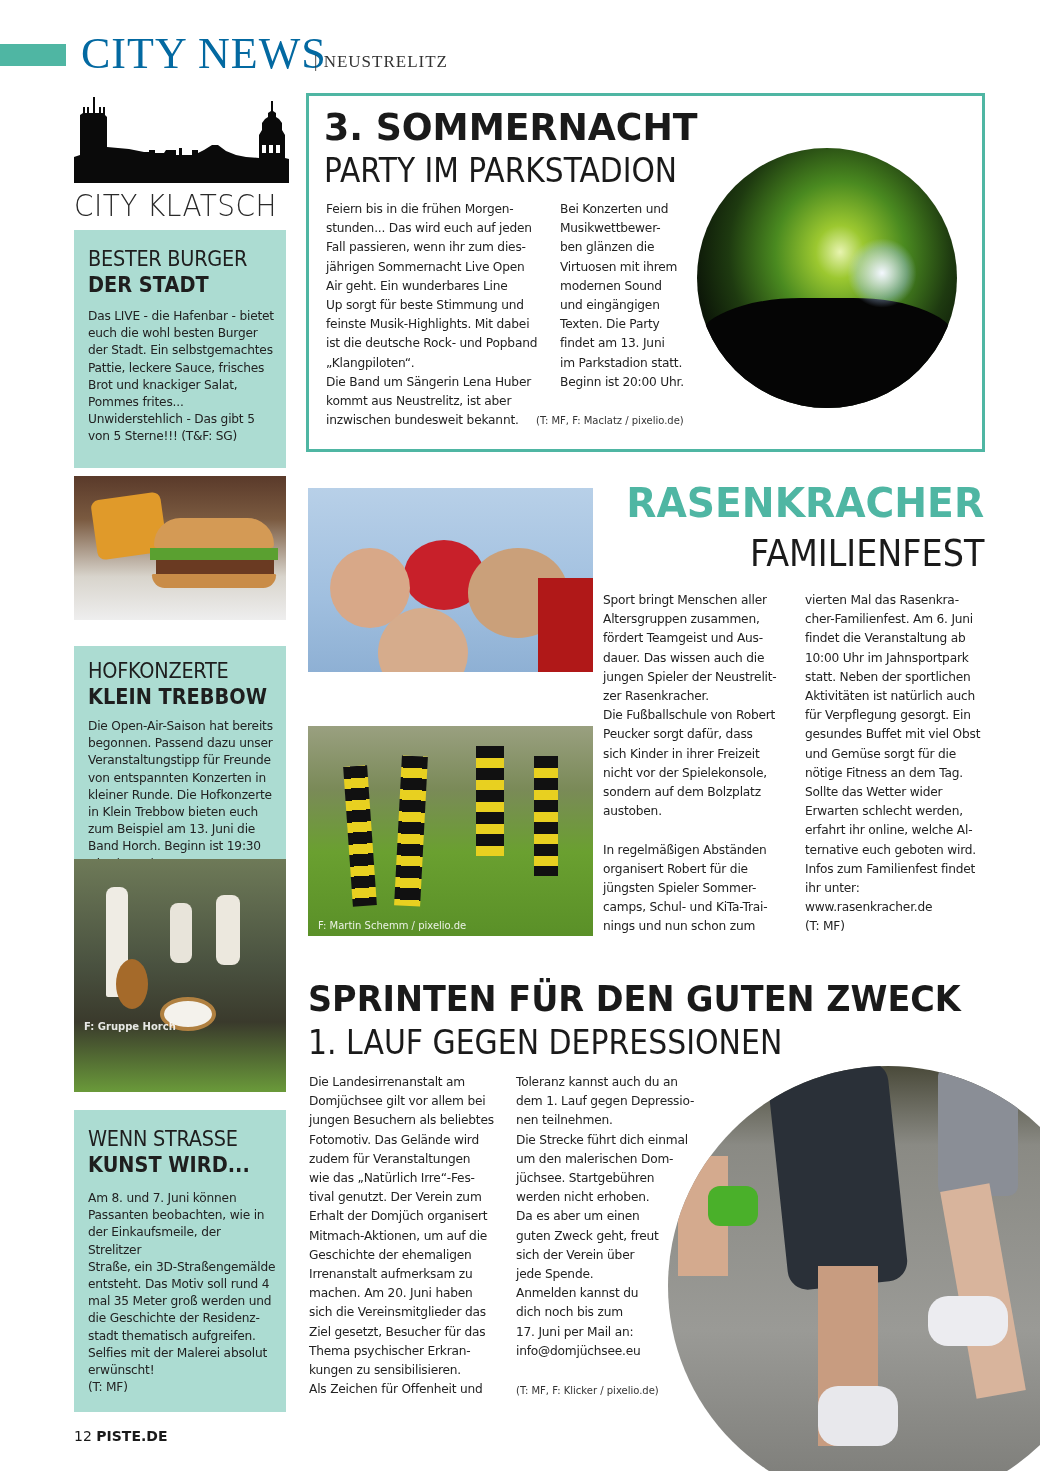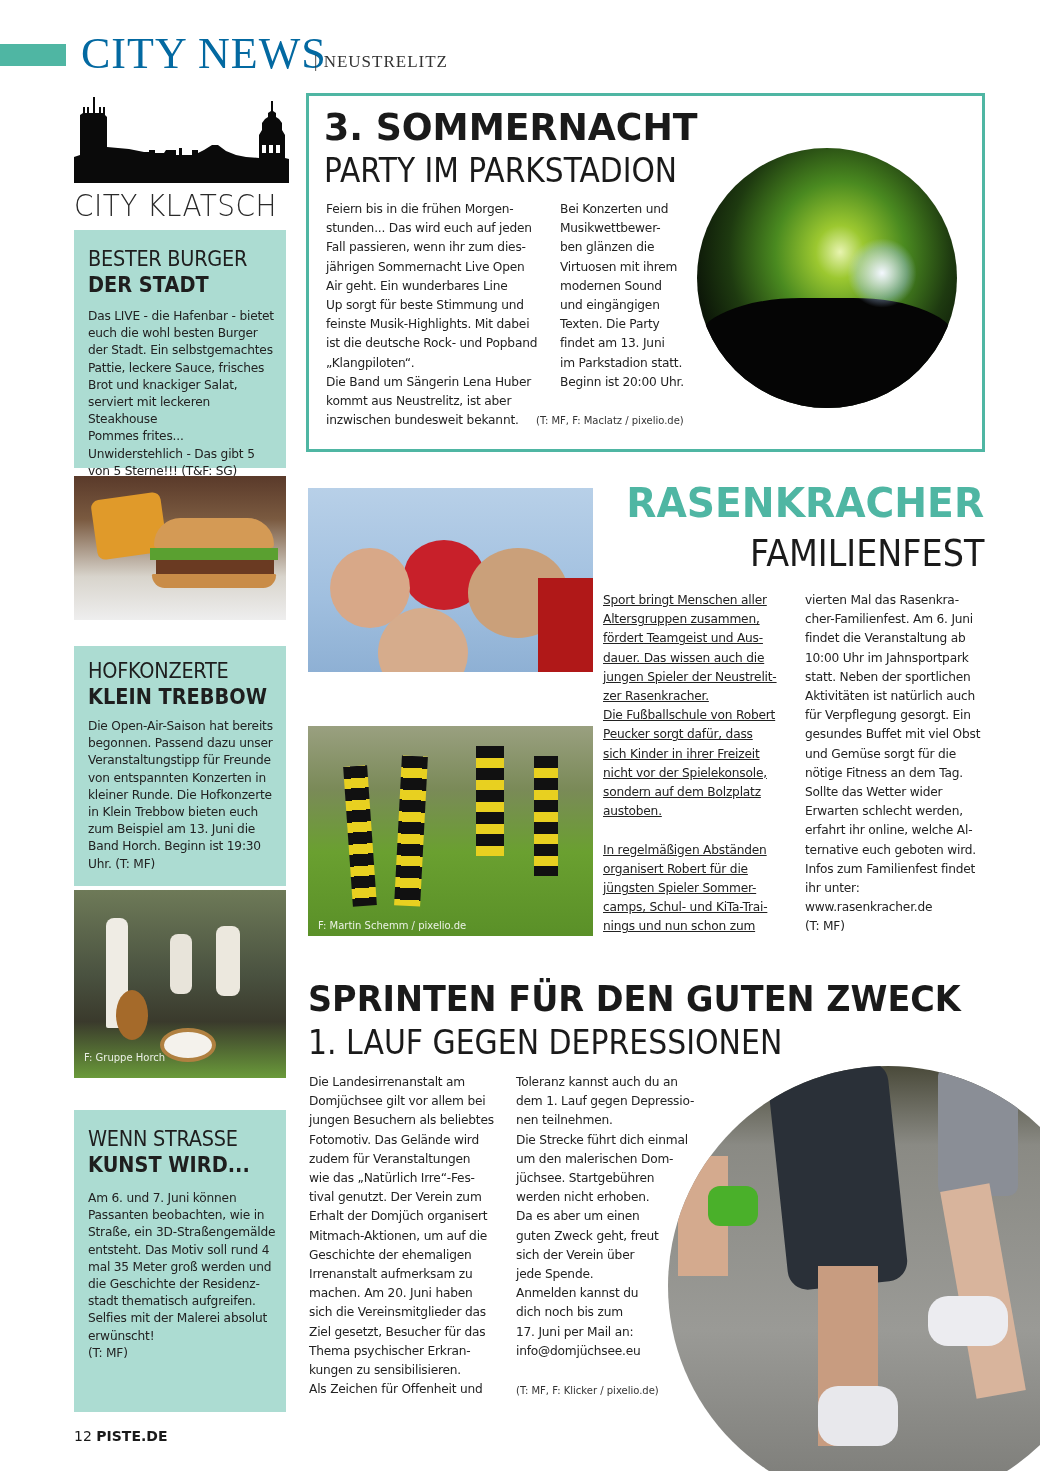--- a/index.html
+++ b/index.html
@@ -51,21 +51,20 @@
 
 <div class="abs sbox" style="top:230px;height:238px;padding:16px 10px 0 14px;">
   <div class="h1">BESTER BURGER</div>
   <div class="h2">DER STADT</div>
   <div class="body">
     <div>Das LIVE - die Hafenbar - bietet</div>
       <div>euch die wohl besten Burger</div>
       <div>der Stadt. Ein selbstgemachtes</div>
     <div>Pattie, leckere Sauce, frisches</div>
       <div>Brot und knackiger Salat,</div>
-      <div>serviert mit leckeren Steakhouse</div>
     <div>Pommes frites...</div>
       <div>Unwiderstehlich - Das gibt 5</div>
       <div>von 5 Sterne!!! (T&amp;F: SG)</div>
   </div>
 </div>
 
 <div class="abs photo" style="left:74px;top:476px;width:212px;height:144px;background:linear-gradient(180deg,#5a3a2a 0%,#7a5a40 30%,#d8d4cc 70%,#eeeeee 100%);">
   <div class="abs" style="left:20px;top:20px;width:70px;height:60px;background:#e09a2a;border-radius:8px;transform:rotate(-8deg);"></div>
   <div class="abs" style="left:80px;top:42px;width:120px;height:30px;background:#d49a55;border-radius:60px 60px 8px 8px;"></div>
   <div class="abs" style="left:76px;top:72px;width:128px;height:12px;background:#5aa030;"></div>
@@ -82,35 +81,36 @@
       <div>Veranstaltungstipp für Freunde</div>
     <div>von entspannten Konzerten in</div>
       <div>kleiner Runde. Die Hofkonzerte</div>
       <div>in Klein Trebbow bieten euch</div>
     <div>zum Beispiel am 13. Juni die</div>
       <div>Band Horch. Beginn ist 19:30</div>
       <div>Uhr. (T: MF)</div>
   </div>
 </div>
 
-<div class="abs photo" style="left:74px;top:890px;width:212px;height:188px;background:linear-gradient(180deg,#6e7a58 0%,#4a5240 45%,#3a3a2c 70%,#6a9a3a 100%);">
+<div class="abs photo" style="left:74px;top:859px;width:212px;height:233px;background:linear-gradient(180deg,#6e7a58 0%,#4a5240 45%,#3a3a2c 70%,#6a9a3a 100%);font-weight:bold;">
   <div class="abs" style="left:32px;top:28px;width:22px;height:110px;background:#efece4;border-radius:8px 8px 2px 2px;"></div>
   <div class="abs" style="left:96px;top:44px;width:22px;height:60px;background:#e8e4da;border-radius:8px;"></div>
   <div class="abs" style="left:142px;top:36px;width:24px;height:70px;background:#ece8de;border-radius:8px;"></div>
   <div class="abs" style="left:42px;top:100px;width:32px;height:50px;background:#a56a2a;border-radius:50%;"></div>
   <div class="abs" style="left:86px;top:138px;width:56px;height:34px;background:#f4f2ec;border-radius:50%;border:4px solid #b08040;"></div>
   <div class="abs credit" style="left:10px;top:162px;">F: Gruppe Horch</div>
 </div>
 
 <div class="abs sbox" style="top:1110px;height:302px;padding:16px 10px 0 14px;">
   <div class="h1">WENN STRASSE</div>
   <div class="h2">KUNST WIRD...</div>
   <div class="body" style="margin-top:12px;">
-    <div>Am 6. und 7. Juni können</div>
+    <div>Am 8. und 7. Juni können</div>
       <div>Passanten beobachten, wie in</div>
+      <div>der Einkaufsmeile, der Strelitzer</div>
     <div>Straße, ein 3D-Straßengemälde</div>
       <div>entsteht. Das Motiv soll rund 4</div>
       <div>mal 35 Meter groß werden und</div>
     <div>die Geschichte der Residenz-</div>
       <div>stadt thematisch aufgreifen.</div>
       <div>Selfies mit der Malerei absolut</div>
     <div>erwünscht!</div>
       <div>(T: MF)</div>
   </div>
 </div>
@@ -160,21 +160,21 @@
 </div>
 <div class="abs photo" style="left:308px;top:726px;width:285px;height:210px;background:linear-gradient(180deg,#9aa080 0%,#7a8a58 30%,#6aa030 60%,#5a9028 100%);">
   <div class="abs" style="left:40px;top:40px;width:24px;height:140px;background:repeating-linear-gradient(180deg,#111 0 12px,#e8d020 12px 22px);transform:rotate(-4deg);"></div>
   <div class="abs" style="left:90px;top:30px;width:26px;height:150px;background:repeating-linear-gradient(180deg,#111 0 12px,#e8d020 12px 22px);transform:rotate(3deg);"></div>
   <div class="abs" style="left:168px;top:20px;width:28px;height:110px;background:repeating-linear-gradient(180deg,#111 0 12px,#e8d020 12px 22px);"></div>
   <div class="abs" style="left:226px;top:30px;width:24px;height:120px;background:repeating-linear-gradient(180deg,#111 0 12px,#e8d020 12px 22px);"></div>
   <div class="abs credit" style="left:10px;top:194px;">F: Martin Schemm / pixelio.de</div>
 </div>
 <div class="abs h-bold" style="right:56px;top:478px;font-size:40px;line-height:50px;color:#4fb6a3;transform:scaleX(0.98);transform-origin:right;">RASENKRACHER</div>
 <div class="abs h-light" style="right:56px;top:528px;font-size:38px;line-height:50px;transform:scaleX(0.88);transform-origin:right;">FAMILIENFEST</div>
-<div class="abs col" style="left:603px;top:591px;text-decoration:underline;">
+<div class="abs col" style="left:603px;top:591px;">
   <p>Sport bringt Menschen aller</p>
     <p>Altersgruppen zusammen,</p>
     <p>fördert Teamgeist und Aus-</p>
     <p>dauer. Das wissen auch die</p>
   <p>jungen Spieler der Neustrelit-</p>
     <p>zer Rasenkracher.</p>
     <p>Die Fußballschule von Robert</p>
     <p>Peucker sorgt dafür, dass</p>
   <p>sich Kinder in ihrer Freizeit</p>
     <p>nicht vor der Spielekonsole,</p>

